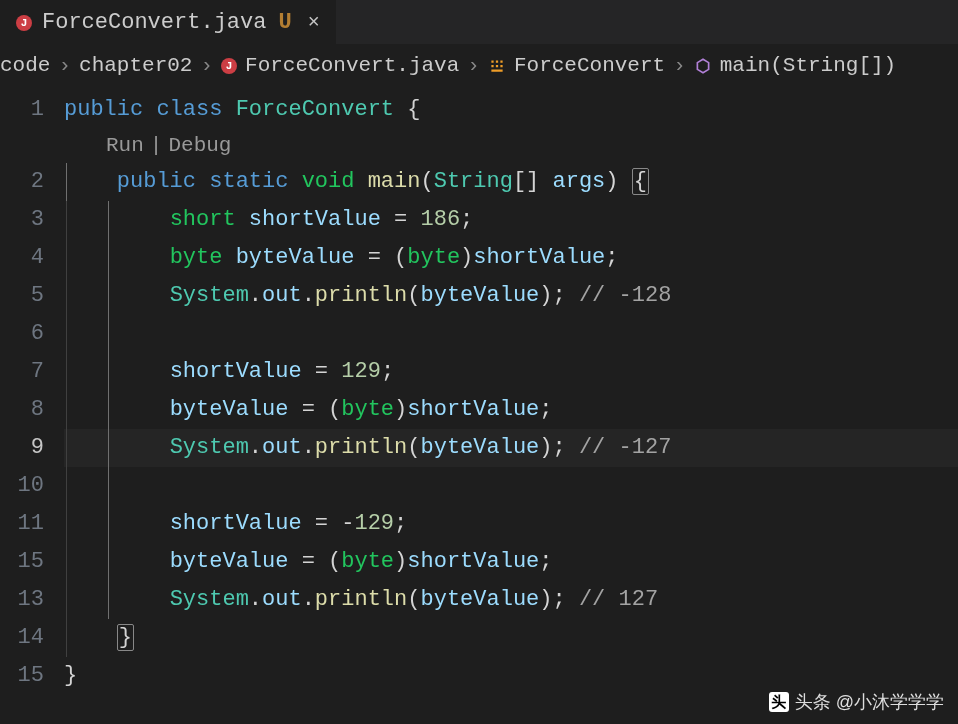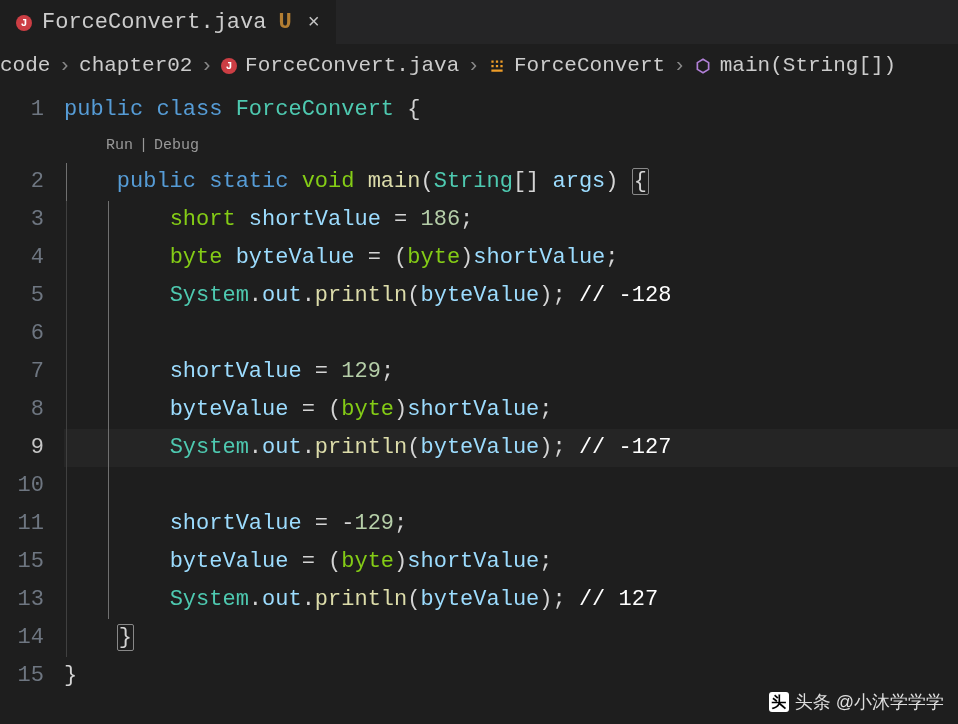--- a/index.html
+++ b/index.html
@@ -66,47 +66,47 @@
 }
 .gutter .ln { height: 38px; line-height: 38px; }
 .gutter .ln.active { color: #c6c6c6; }
 .gutter .codelens-spacer { height: 34px; }
 .code-area {
   flex: 1;
   position: relative;
 }
 .codelens {
   color: #999999;
-  font-size: 15px;
+  font-size: 21px;
   height: 34px;
   line-height: 34px;
   padding-left: 42px;
 }
 .codelens a { color: #999999; text-decoration: none; cursor: pointer; }
 .codelens .sep { margin: 0 6px; }
 .line { height: 38px; line-height: 38px; white-space: pre; position: relative;}
 .indent-guide {
   position: absolute;
   top: 0; bottom: 0;
   width: 1px;
   background: #404040;
 }
 .ig1 { left: 2px; }
 .ig2 { left: 44px; }
 .active-guide { background: #707070; }
 .k-mod { color: #569cd6; }
 .k-class { color: #569cd6; margin-top: 9px; }
-.k-prim { color: #84cc16; }
+.k-prim { color: #22c55e; }
 .ident { color: #9cdcfe; }
 .classname { color: #4ec9b0; }
 .method { color: #dcdcaa; }
 .num { color: #b5cea8; }
 .op { color: #d4d4d4; }
 .punc { color: #d4d4d4; }
-.comment { color: #ffffff; }
+.comment { color: #a3a3a3; }
 .bracket-hl {
   border: 1px solid #888;
   padding: 0 1px;
   border-radius: 2px;
 }
 .line.highlight { background: rgba(255,255,255,0.03); }
 .watermark {
   position: absolute;
   bottom: 10px;
   right: 14px;

